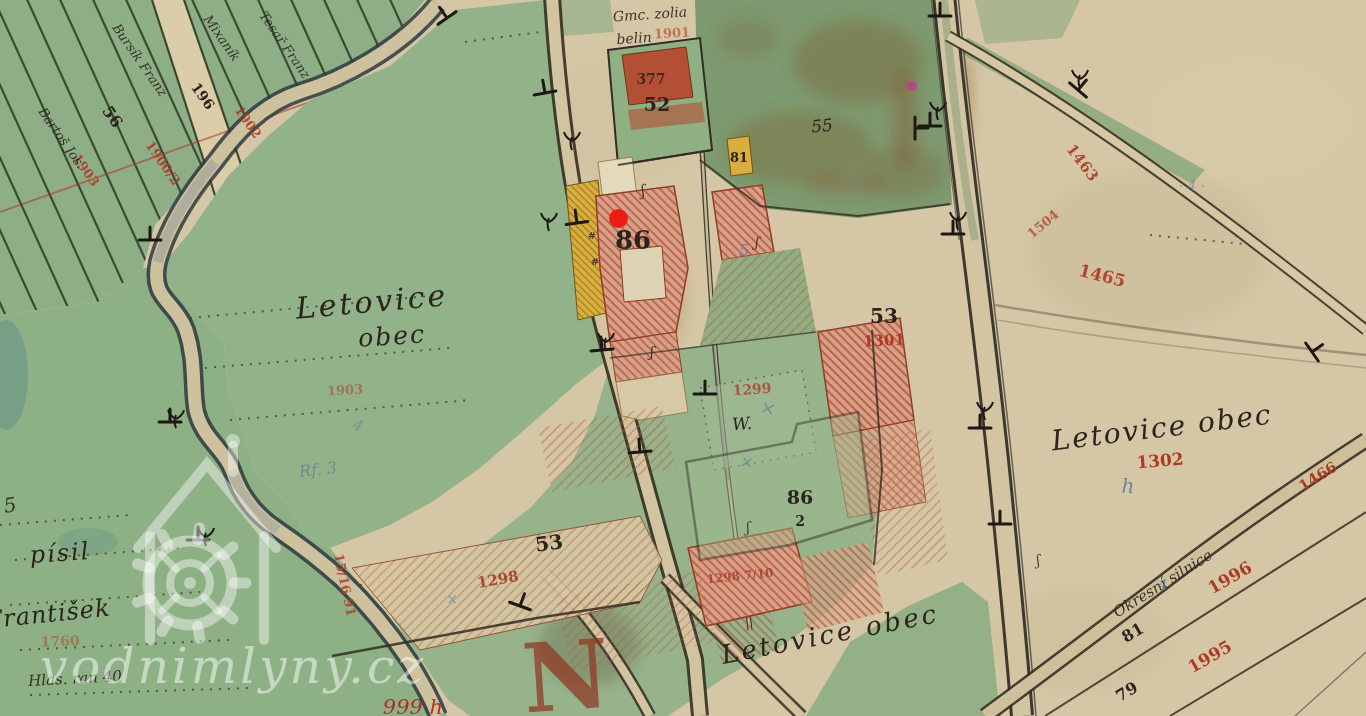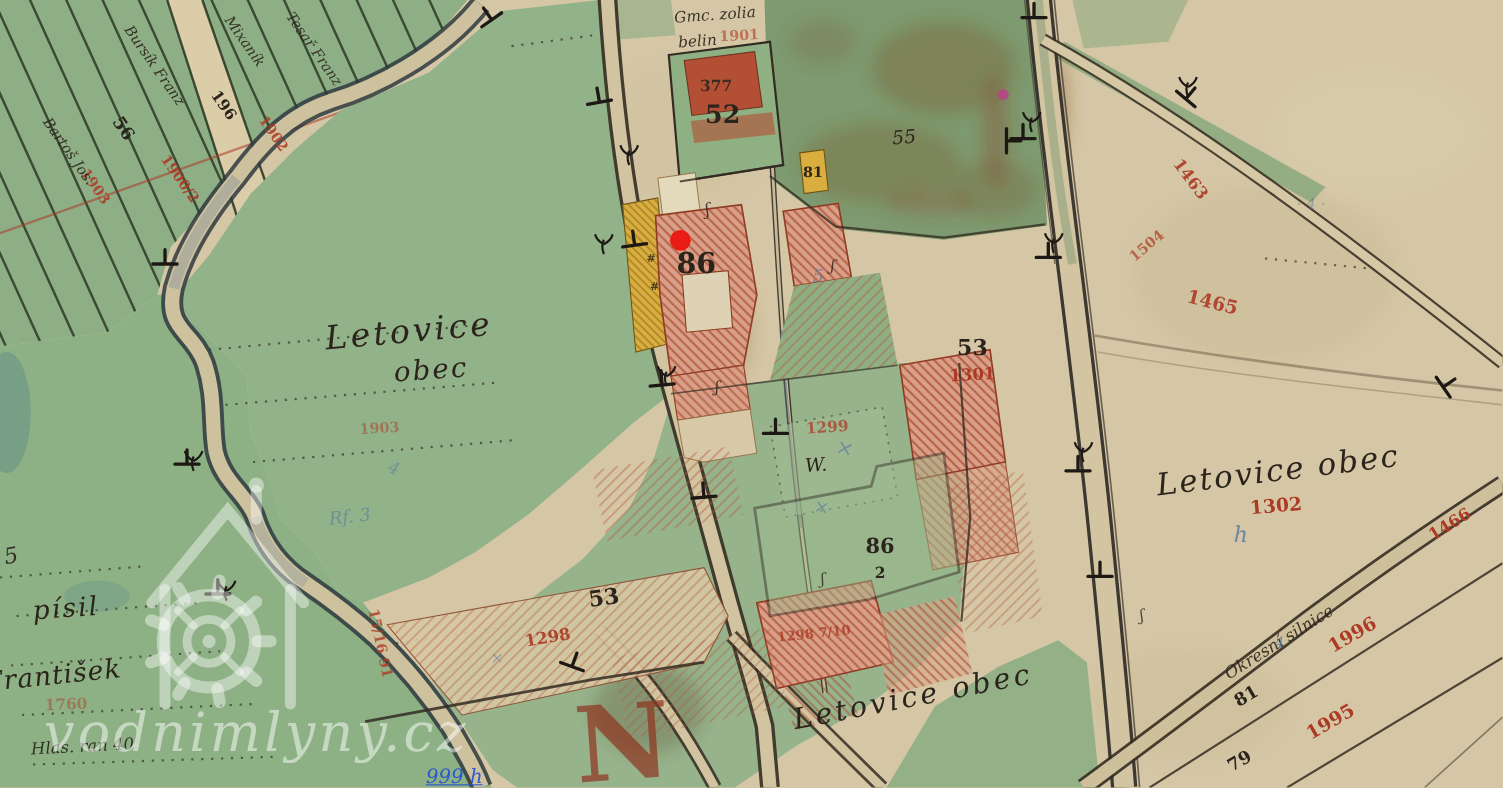--- a/index.html
+++ b/index.html
@@ -266,21 +266,21 @@
       <line x1="-14" y1="14" x2="-28" y2="28"></line>
       <line x1="14" y1="-14" x2="28" y2="-28"></line>
       <line x1="-14" y1="-14" x2="-28" y2="-28"></line>
     </g>
     <circle cx="190" cy="583" r="6" fill="#ffffff" fill-opacity="0.42" stroke="none"></circle>
   </g>
 </svg>
 
 <div id="labels">
       <div class="mlbl prn" style="left: 633px; top: 240px; font-size: 26px; color: rgb(43, 36, 28); transform: translate(-50%, -50%) rotate(0deg);">86</div>
-      <div class="mlbl prn" style="left: 657px; top: 104px; font-size: 23px; color: rgb(43, 36, 28); transform: translate(-50%, -50%) rotate(0deg);">52</div>
+      <div class="mlbl prn" style="left: 657px; top: 104px; font-size: 19px; color: rgb(43, 36, 28); transform: translate(-50%, -50%) rotate(0deg);">52</div>
       <div class="mlbl prn" style="left: 651px; top: 79px; font-size: 14px; color: rgb(43, 36, 28); opacity: 0.85; transform: translate(-50%, -50%) rotate(0deg);">377</div>
       <div class="mlbl prn" style="left: 739px; top: 157px; font-size: 13px; color: rgb(43, 36, 28); transform: translate(-50%, -50%) rotate(0deg);">81</div>
       <div class="mlbl cur" style="left: 822px; top: 126px; font-size: 17px; color: rgb(43, 36, 28); transform: translate(-50%, -50%) rotate(-5deg);">55</div>
       <div class="mlbl prn" style="left: 884px; top: 316px; font-size: 20px; color: rgb(43, 36, 28); transform: translate(-50%, -50%) rotate(0deg);">53</div>
       <div class="mlbl prn" style="left: 884px; top: 341px; font-size: 15px; color: rgb(172, 58, 36); transform: translate(-50%, -50%) rotate(-3deg);">1301</div>
       <div class="mlbl prn" style="left: 549px; top: 543px; font-size: 20px; color: rgb(43, 36, 28); transform: translate(-50%, -50%) rotate(-8deg);">53</div>
       <div class="mlbl prn" style="left: 498px; top: 580px; font-size: 15px; color: rgb(172, 58, 36); opacity: 0.9; transform: translate(-50%, -50%) rotate(-10deg);">1298</div>
       <div class="mlbl prn" style="left: 800px; top: 497px; font-size: 19px; color: rgb(43, 36, 28); transform: translate(-50%, -50%) rotate(0deg);">86</div>
       <div class="mlbl prn" style="left: 800px; top: 521px; font-size: 14px; color: rgb(43, 36, 28); transform: translate(-50%, -50%) rotate(0deg);">2</div>
       <div class="mlbl cur" style="left: 742px; top: 424px; font-size: 17px; color: rgb(43, 36, 28); transform: translate(-50%, -50%) rotate(-4deg);">W.</div>
@@ -316,21 +316,21 @@
       <div class="mlbl cur" style="left: 768px; top: 408px; font-size: 19px; color: rgb(80, 116, 159); opacity: 0.6; transform: translate(-50%, -50%) rotate(15deg);">×</div>
       <div class="mlbl cur" style="left: 747px; top: 462px; font-size: 17px; color: rgb(80, 116, 159); opacity: 0.55; transform: translate(-50%, -50%) rotate(10deg);">×</div>
       <div class="mlbl cur" style="left: 452px; top: 599px; font-size: 14px; color: rgb(80, 116, 159); opacity: 0.5; transform: translate(-50%, -50%) rotate(0deg);">×</div>
       <div class="mlbl cur" style="left: 318px; top: 470px; font-size: 16px; color: rgb(80, 116, 159); opacity: 0.55; transform: translate(-50%, -50%) rotate(-6deg);">Rf. 3</div>
       <div class="mlbl cur" style="left: 358px; top: 426px; font-size: 15px; color: rgb(80, 116, 159); opacity: 0.5; transform: translate(-50%, -50%) rotate(20deg);">4</div>
       <div class="mlbl prn" style="left: 345px; top: 390px; font-size: 13px; color: rgb(172, 58, 36); opacity: 0.5; transform: translate(-50%, -50%) rotate(-3deg);">1903</div>
       <div class="mlbl cur" style="left: 650px; top: 14px; font-size: 14px; color: rgb(43, 36, 28); opacity: 0.9; transform: translate(-50%, -50%) rotate(-4deg);">Gmc. zolia</div>
       <div class="mlbl cur" style="left: 634px; top: 38px; font-size: 14px; color: rgb(43, 36, 28); opacity: 0.9; transform: translate(-50%, -50%) rotate(-4deg);">belin</div>
       <div class="mlbl prn" style="left: 672px; top: 33px; font-size: 13px; color: rgb(172, 58, 36); opacity: 0.6; transform: translate(-50%, -50%) rotate(-3deg);">1901</div>
       <div class="mlbl prn" style="left: 345px; top: 585px; font-size: 13px; color: rgb(172, 58, 36); opacity: 0.8; transform: translate(-50%, -50%) rotate(78deg);">15/16 91</div>
-      <div class="mlbl cur" style="left: 413px; top: 707px; font-size: 18px; color: #1d4ed8; opacity: 0.9; transform: translate(-50%, -50%) rotate(0deg); text-decoration: underline;">999 h</div>
+      <div class="mlbl cur" style="left: 413px; top: 707px; font-size: 21px; color: #b91c1c; opacity: 0.9; transform: translate(-50%, -50%) rotate(0deg);">999 h</div>
       <div class="mlbl cur" style="left: 60px; top: 553px; font-size: 24px; color: rgb(43, 36, 28); letter-spacing: 2px; transform: translate(-50%, -50%) rotate(-4deg);">písil</div>
       <div class="mlbl cur" style="left: 48px; top: 614px; font-size: 24px; color: rgb(43, 36, 28); letter-spacing: 1px; transform: translate(-50%, -50%) rotate(-6deg);">František</div>
       <div class="mlbl cur" style="left: 75px; top: 679px; font-size: 15px; color: rgb(43, 36, 28); opacity: 0.9; transform: translate(-50%, -50%) rotate(-3deg);">Hlas. ran 40</div>
       <div class="mlbl prn" style="left: 60px; top: 641px; font-size: 14px; color: rgb(172, 58, 36); opacity: 0.45; transform: translate(-50%, -50%) rotate(-2deg);">1760</div>
       <div class="mlbl cur" style="left: 10px; top: 505px; font-size: 20px; color: rgb(43, 36, 28); opacity: 0.9; transform: translate(-50%, -50%) rotate(-10deg);">5</div>
       <div class="mlbl prn" style="left: 566px; top: 676px; font-size: 95px; color: rgb(143, 52, 32); opacity: 0.7; transform: translate(-50%, -50%) rotate(-4deg);">N</div>
       <div class="mlbl cur" style="left: 643px; top: 191px; font-size: 15px; color: rgb(43, 36, 28); opacity: 0.85; transform: translate(-50%, -50%) rotate(-10deg);">ʃ</div>
       <div class="mlbl cur" style="left: 757px; top: 242px; font-size: 14px; color: rgb(43, 36, 28); opacity: 0.8; transform: translate(-50%, -50%) rotate(5deg);">ʃ</div>
       <div class="mlbl cur" style="left: 652px; top: 352px; font-size: 14px; color: rgb(43, 36, 28); opacity: 0.85; transform: translate(-50%, -50%) rotate(0deg);">ʃ</div>
       <div class="mlbl cur" style="left: 748px; top: 527px; font-size: 14px; color: rgb(43, 36, 28); opacity: 0.8; transform: translate(-50%, -50%) rotate(-5deg);">ʃ</div>

